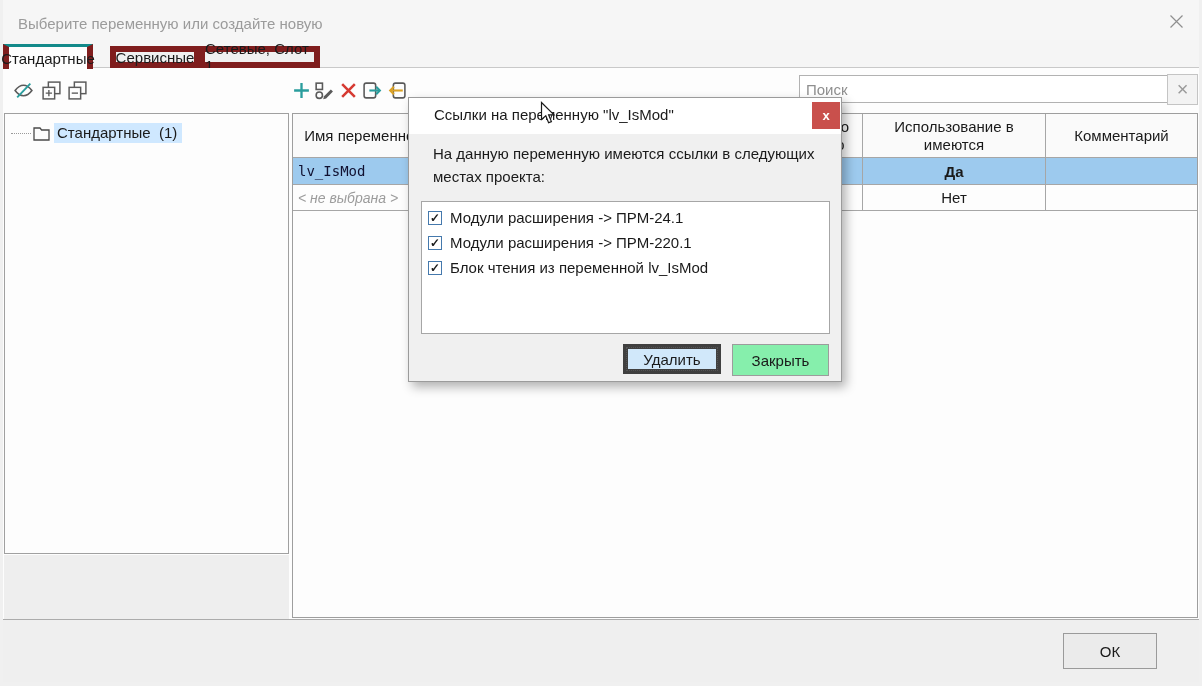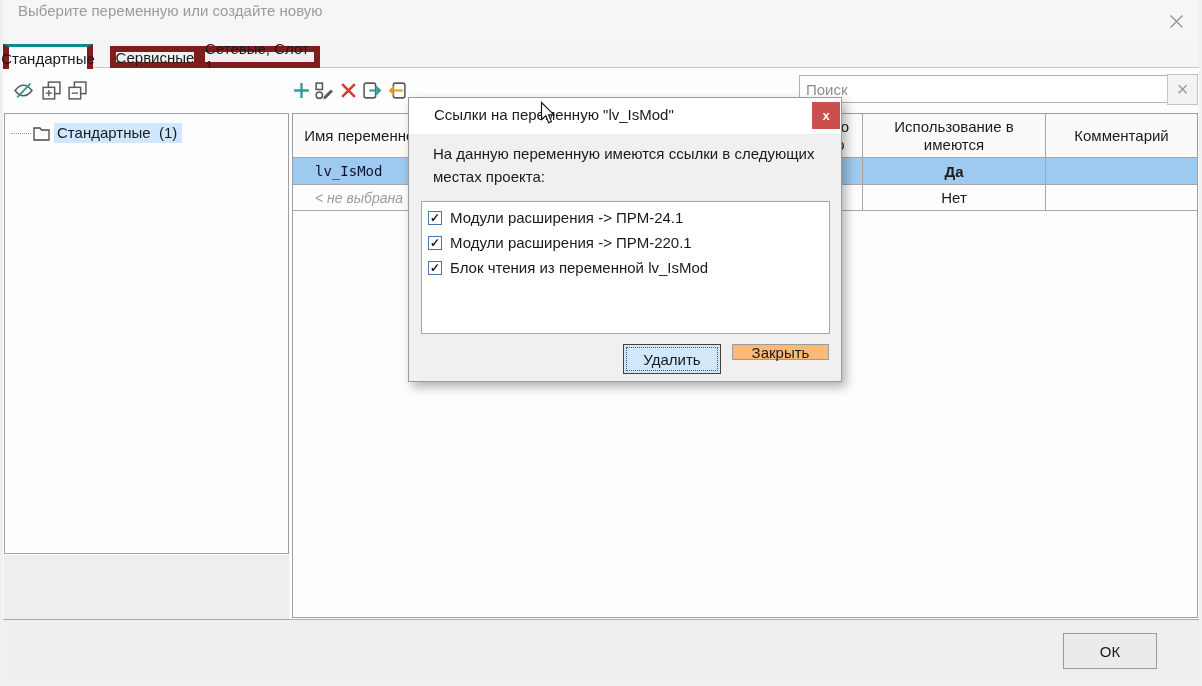--- a/index.html
+++ b/index.html
@@ -1,20 +1,20 @@
 <!DOCTYPE html>
 <html><head>
 <meta charset="utf-8">
 <style>
   html,body{margin:0;padding:0;background:#d8d8d8;}
   .win{position:relative;width:1202px;height:686px;background:#f0f0f0;overflow:hidden;
        font-family:"Liberation Sans",sans-serif;font-size:15px;color:#1a1a1a;}
   .abs{position:absolute;}
   .titlebar{left:3px;top:0;width:1196px;height:40px;background:#f6f6f6;}
-  .title-text{position:absolute;left:15px;top:2px;color:#9b9b9b;font-size:15px;}
+  .title-text{position:absolute;left:15px;top:15px;color:#9b9b9b;font-size:15px;}
   .win-close{position:absolute;left:1163px;top:11px;width:20px;height:20px;display:flex;align-items:center;justify-content:center;cursor:default;}
 
   
   .tabstrip{left:3px;top:40px;width:1196px;height:28px;background:#f5f5f5;border-bottom:1px solid #c9c9c9;box-sizing:border-box;}
   .tab{position:absolute;box-sizing:border-box;display:flex;align-items:center;justify-content:center;background:#f0f0f0;border:6px solid #7f1d1d;font-size:15px;}
   .tab-active{left:0;top:4px;width:90px;height:25px;background:#fdfdfd;border-top:3px solid #128a8a;border-bottom:none;z-index:3;}
   .tab-2{left:107px;top:6px;width:90px;height:22px;}
   .tab-3{left:196px;top:6px;width:121px;height:22px;}
 
   
@@ -32,42 +32,42 @@
   .tree-folder{margin:0 4px 0 2px;}
   .tree-label{background:#cfe8ff;padding:1px 5px 2px 3px;white-space:pre;font-size:15px;}
   .under-tree{left:4px;top:555px;width:285px;height:64px;background:#eeeeee;}
 
   
   .tbl{left:292px;top:113px;width:906px;height:505px;background:#fdfdfd;border:1px solid #9e9e9e;box-sizing:border-box;}
   .tbl-grid{display:grid;grid-template-columns:142px 314px 114px 183px 1fr;grid-template-rows:44px 27px 26px;}
   .cell{box-sizing:border-box;border-right:1px solid #a6a6a6;border-bottom:1px solid #a6a6a6;display:flex;align-items:center;justify-content:center;text-align:center;font-size:15px;overflow:hidden;}
   .cell.last{border-right:none;}
   .hcell{background:#fafafa;white-space:pre-line;line-height:18px;}
-  .cell.name{justify-content:flex-start;text-align:left;padding-left:22px;}
+  .cell.name{justify-content:flex-start;text-align:left;padding-left:5px;}
   .sel{background:#9dcaee;}
   .mono{font-family:"DejaVu Sans Mono",monospace;font-size:14px;color:#101030;}
   .notsel{font-style:italic;color:#9c9c9c;font-size:14px;}
   .bold{font-weight:bold;}
 
   
   .footer{left:3px;top:619px;width:1196px;height:63px;background:#efefef;border-top:1px solid #ababab;box-sizing:border-box;}
   .btn{box-sizing:border-box;display:flex;align-items:center;justify-content:center;font-family:"Liberation Sans",sans-serif;font-size:15px;color:#1a1a1a;}
   .ok-btn{position:absolute;left:1060px;top:13px;width:94px;height:36px;background:#ebebeb;border:1px solid #9a9a9a;}
 
   
   .dialog{left:408px;top:97px;width:434px;height:285px;background:#f0f0f0;border:1px solid #9b9b9b;box-sizing:border-box;box-shadow:4px 5px 10px rgba(0,0,0,0.30);z-index:10;}
   .dlg-titlebar{position:absolute;left:0;top:0;width:100%;height:36px;background:#ffffff;}
   .dlg-title{position:absolute;left:25px;top:8px;font-size:15px;color:#1a1a1a;}
   .dlg-close{position:absolute;left:403px;top:4px;width:28px;height:27px;background:#c9504c;color:#ffffff;display:flex;align-items:center;justify-content:center;font-size:13px;font-weight:bold;}
   .dlg-msg{position:absolute;left:24px;top:44px;width:390px;line-height:23px;font-size:15px;}
   .dlg-list{position:absolute;left:12px;top:103px;width:409px;height:133px;background:#ffffff;border:1px solid #a6a6a6;box-sizing:border-box;padding:3px 0;}
   .ref-item{display:flex;align-items:center;gap:8px;padding:1px 6px;height:23px;font-size:15px;}
   .cb{flex:0 0 auto;width:14px;height:14px;box-sizing:border-box;border:1px solid #4579ad;background:#fff;display:flex;align-items:center;justify-content:center;font-size:12px;font-weight:bold;color:#1a1a1a;line-height:1;}
-  .dlg-btn-delete{position:absolute;left:214px;top:246px;width:98px;height:30px;background:#d1e8fa;border:1px solid #404040;outline:1px dotted #555;outline-offset:-4px;}
-  .dlg-btn-close{position:absolute;left:323px;top:246px;width:97px;height:16px;background:#fdba74;border:1px solid #9c9c9c;}
+  .dlg-btn-delete{position:absolute;left:214px;top:246px;width:98px;height:30px;background:#d1e8fa;border:5px solid #404040;outline:1px dotted #555;outline-offset:-4px;}
+  .dlg-btn-close{position:absolute;left:323px;top:246px;width:97px;height:32px;background:#86efac;border:1px solid #9c9c9c;}
 
   .cursor{left:540px;top:101px;z-index:30;}
 </style>
 </head>
 <body>
 
 <div class="win">
 
   <div class="abs titlebar">
     <div class="title-text">Выберите переменную или создайте новую</div>

